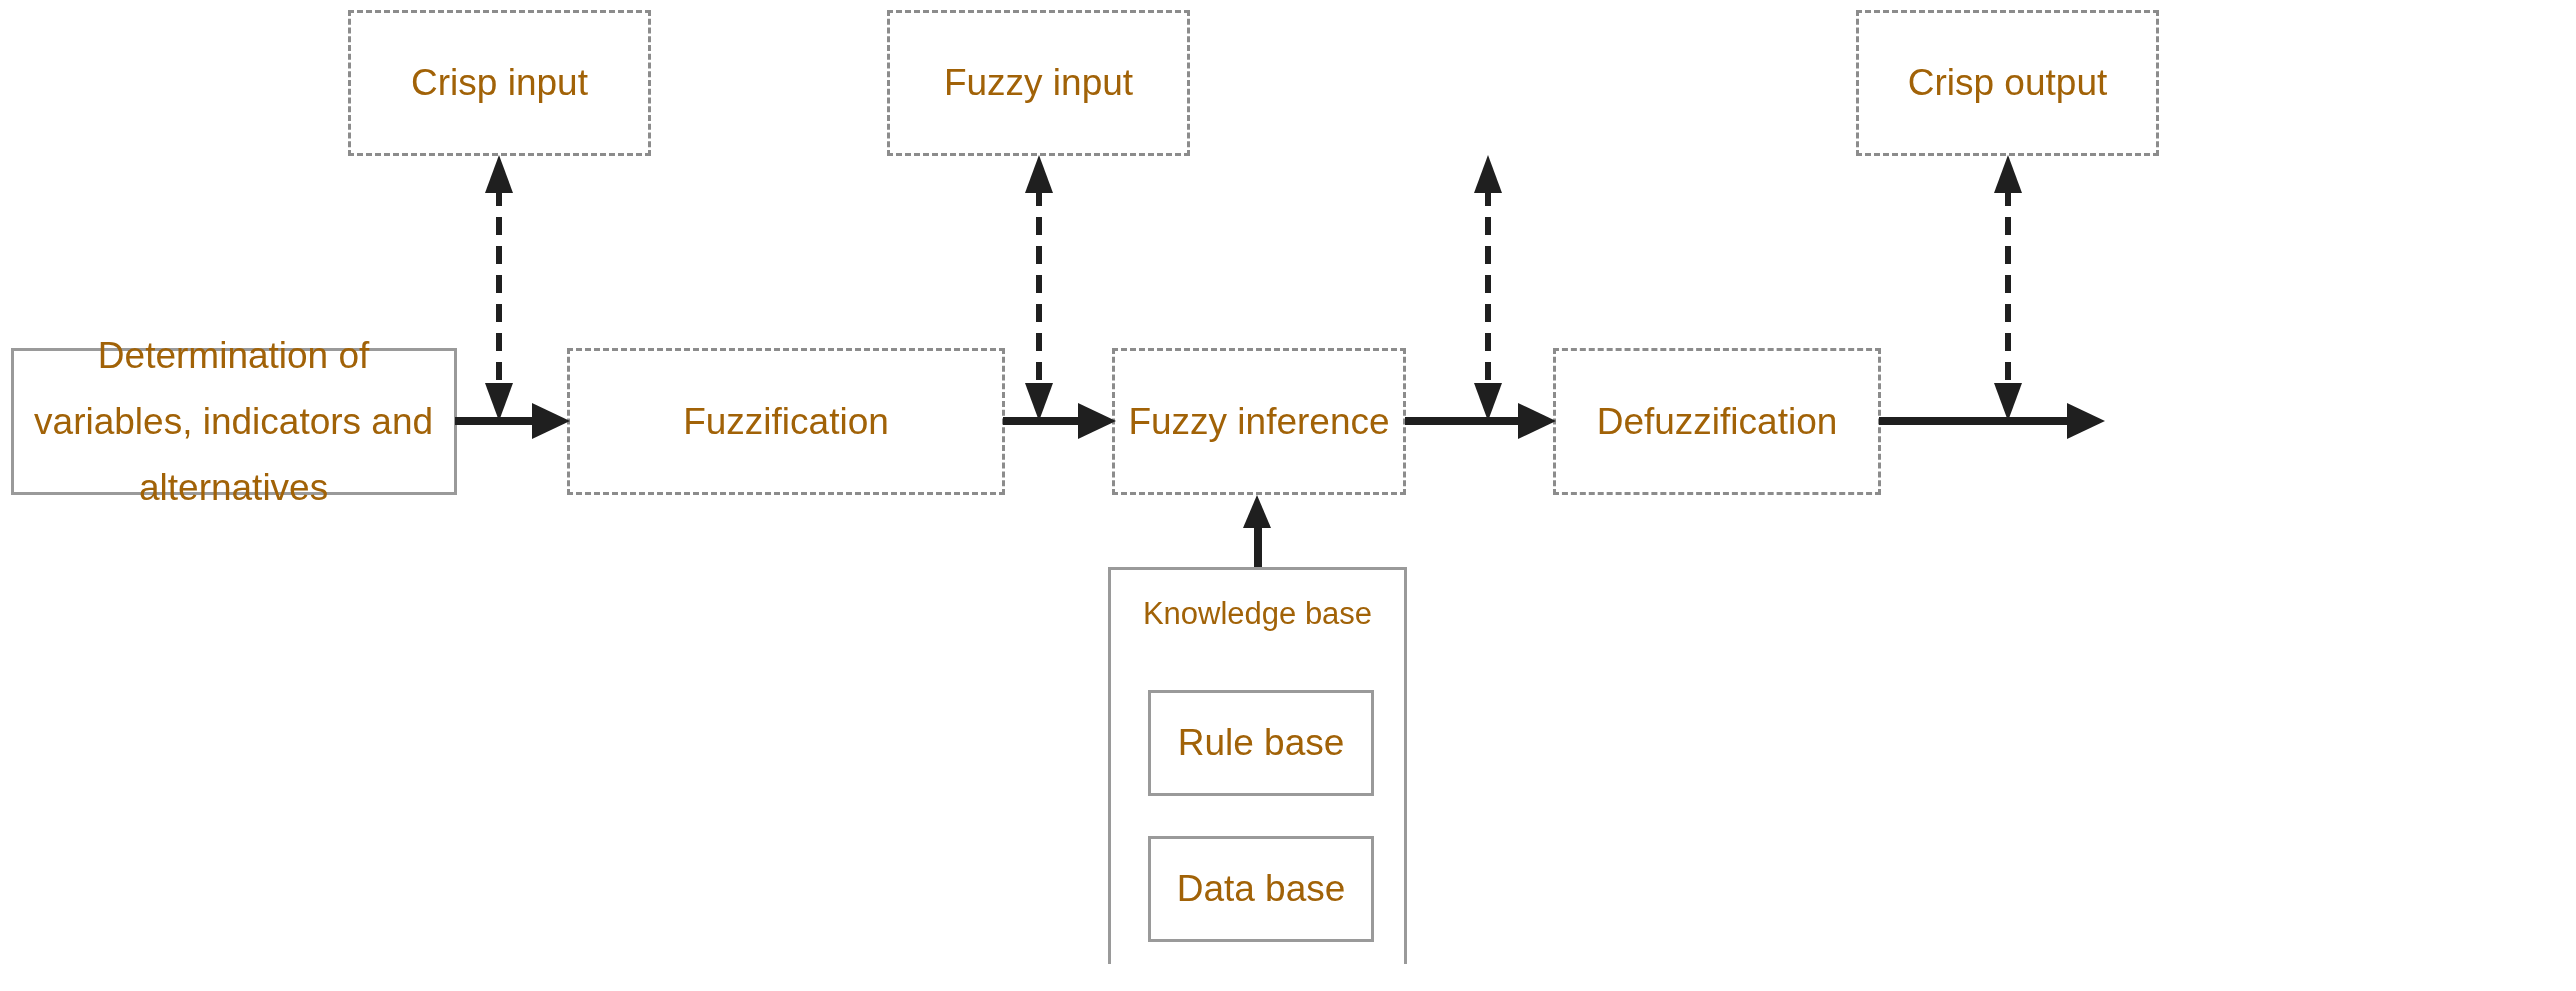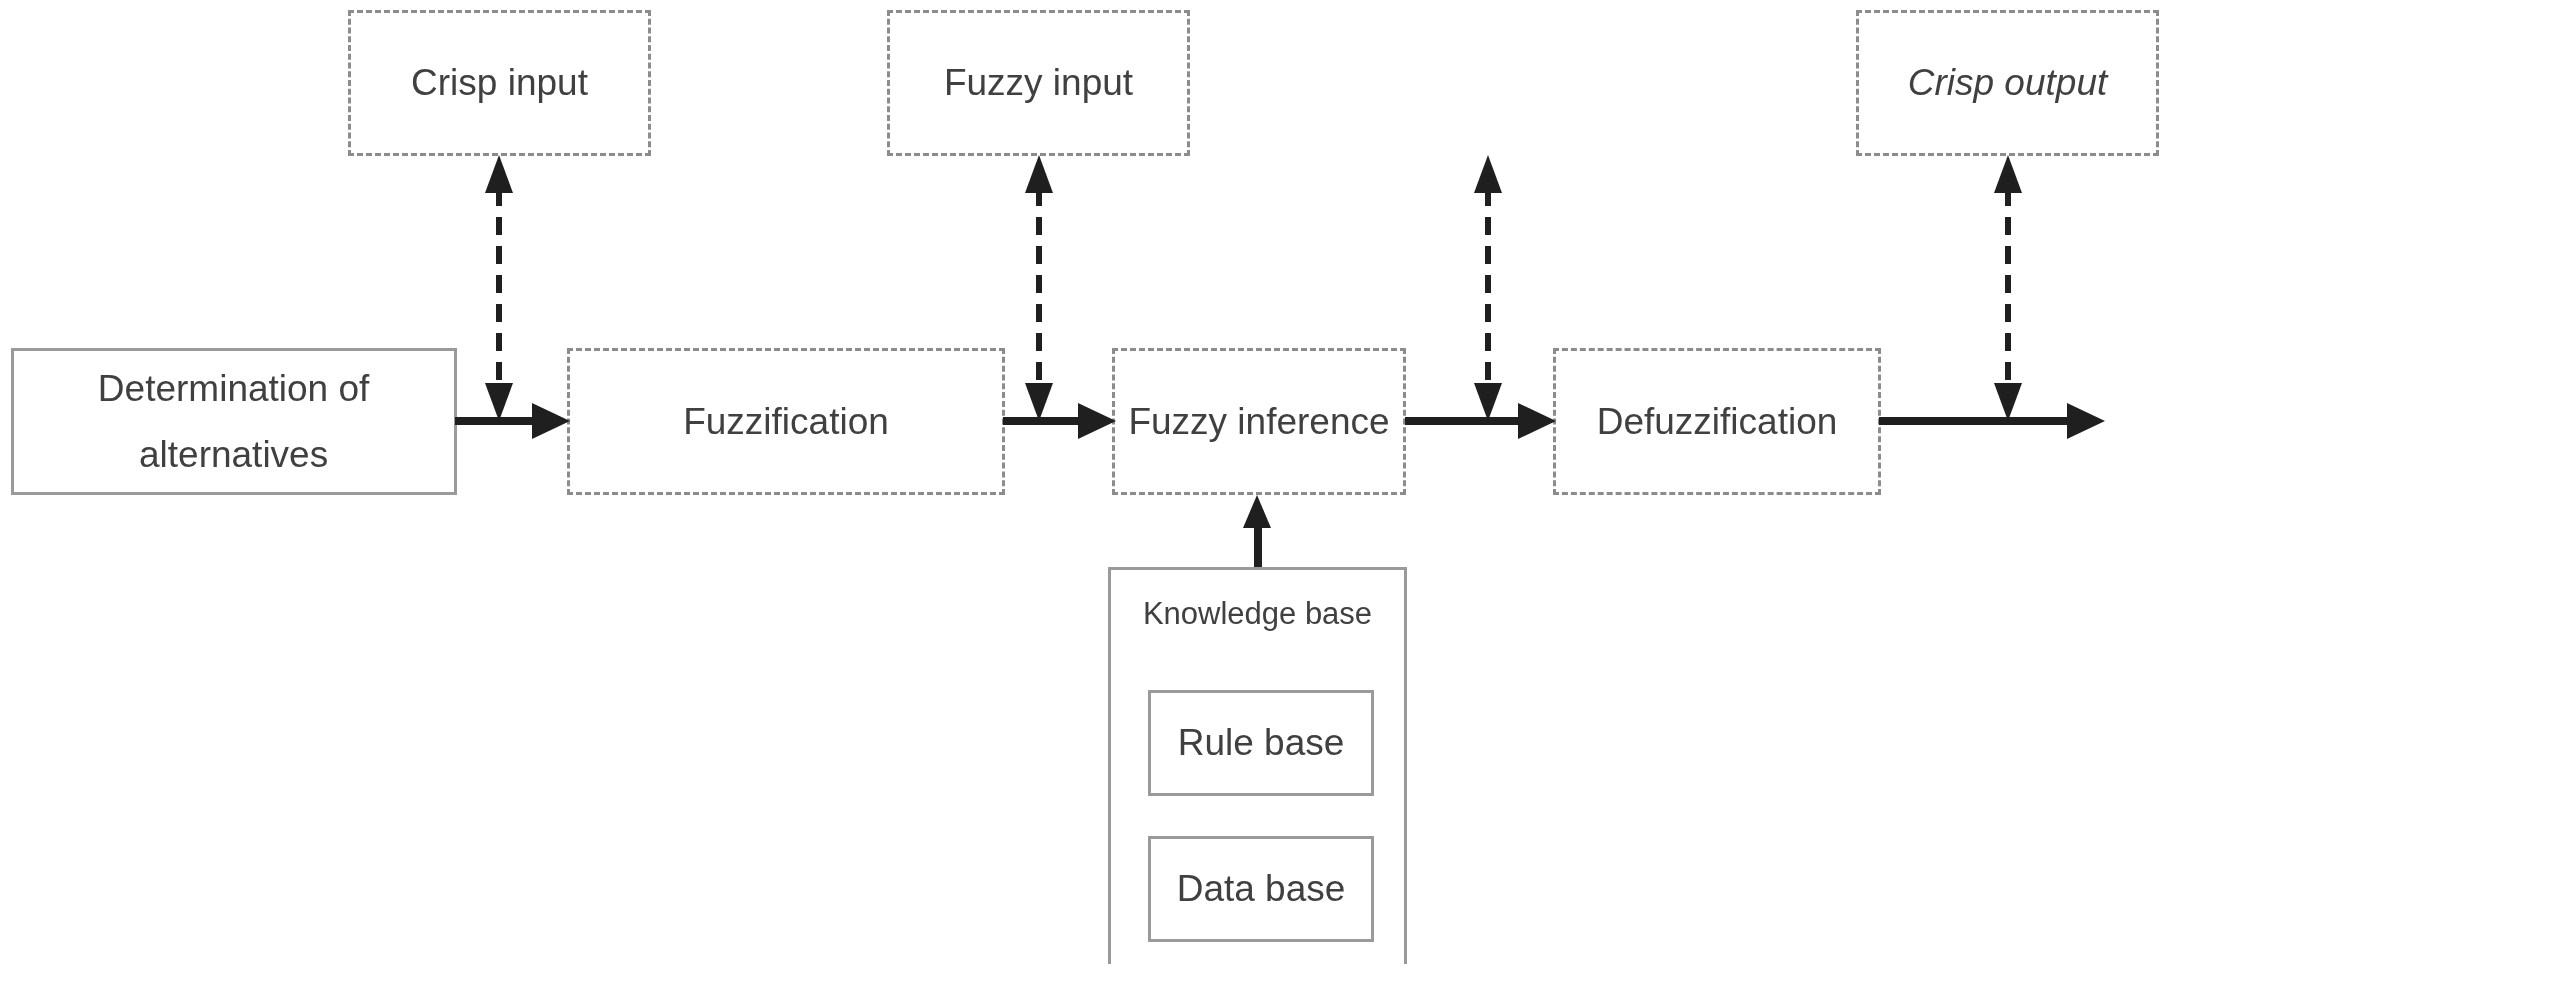--- a/index.html
+++ b/index.html
@@ -1,33 +1,33 @@
 <!DOCTYPE html>
 <html style="font-size:13px"><head>
 <meta charset="utf-8">
 <style>
   html,body{margin:0;padding:0;background:#ffffff;}
   .canvas{
     position:relative;width:2576px;height:964px;background:#ffffff;
-    font-family:"Liberation Sans", sans-serif;color:#404040;overflow:hidden;
+    font-family:"Liberation Sans", sans-serif;color:#a16207;overflow:hidden;
   }
   .box{
     position:absolute;box-sizing:border-box;background:#ffffff;
     display:flex;flex-direction:column;align-items:center;justify-content:center;
     text-align:center;font-size:37px;line-height:45px;
   }
   .dashed{border:3.3px dashed #8c8c8c;}
   .solidb{border:3.3px solid #9a9a9a;}
 
   
   .top-box{top:9.8px;height:146px;width:303px;}
   #crisp-input{left:348px;}
   #fuzzy-input{left:887px;}
   #fuzzy-output{left:1337px;}
-  #crisp-output{left:1856px;font-style:italic;}
+  #crisp-output{left:1856px;}
 
   
   .mid-box{top:348px;height:147px;}
   #determination{left:10.6px;width:446px;gap:21px;}
   #fuzzification{left:567px;width:438px;}
   #fuzzy-inference{left:1112px;width:294px;}
   #defuzzification{left:1553px;width:328px;}
   #interpretation{left:2102px;width:353px;}
 
   
@@ -81,20 +81,21 @@
   </div>
   <div class="box dashed top-box" id="fuzzy-input">
     <span class="line">Fuzzy input</span>
   </div>
   <div class="box dashed top-box" id="crisp-output">
     <span class="line">Crisp output</span>
   </div>
 
   <div class="box solidb mid-box" id="determination">
     <span class="line">Determination of</span>
+    <span class="line">variables, indicators and</span>
     <span class="line">alternatives</span>
   </div>
   <div class="box dashed mid-box" id="fuzzification">
     <span class="line">Fuzzification</span>
   </div>
   <div class="box dashed mid-box" id="fuzzy-inference">
     <span class="line">Fuzzy inference</span>
   </div>
   <div class="box dashed mid-box" id="defuzzification">
     <span class="line">Defuzzification</span>

